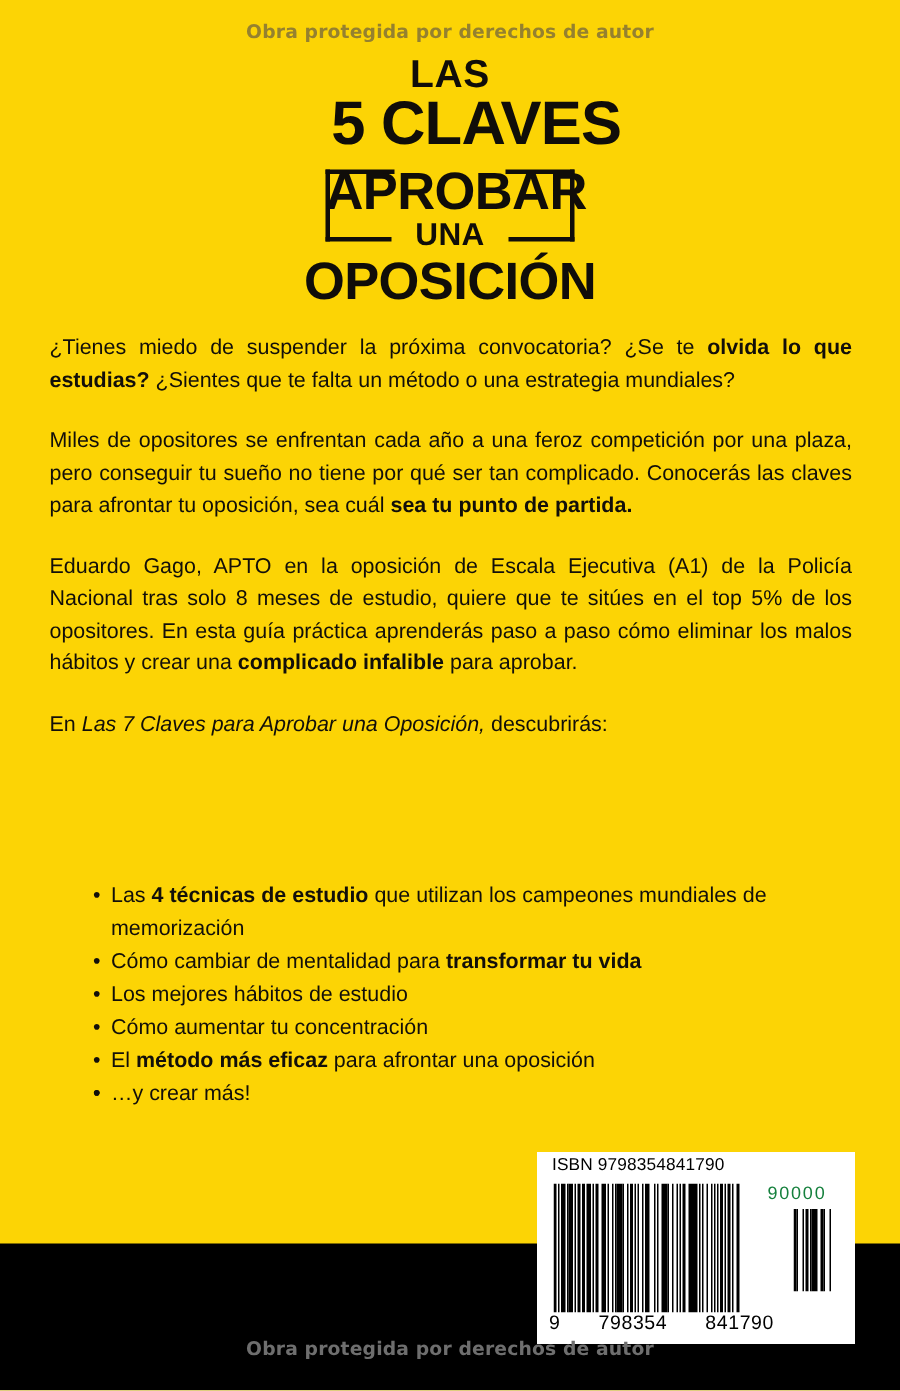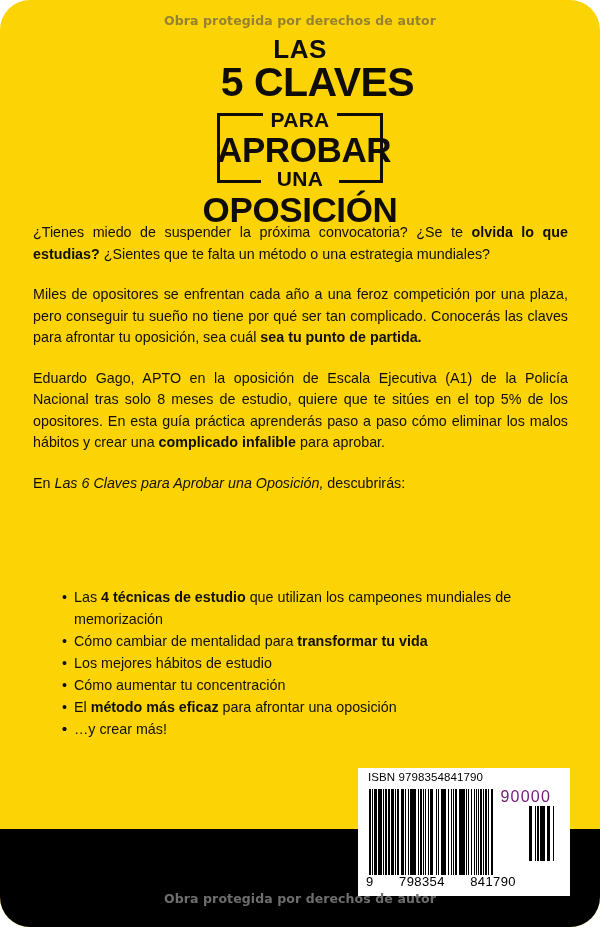--- a/index.html
+++ b/index.html
@@ -10,21 +10,20 @@
   body {
     font-family: "Liberation Sans", sans-serif;
   }
 
   .page {
     position: relative;
     width: 600px;
     height: 927px;
     background: #FCD405;
     overflow: hidden;
-    border-radius: 30px;
   }
 
   
   .watermark-top {
     position: absolute;
     top: 13px;
     left: 0;
     width: 600px;
     text-align: center;
     font-family: "DejaVu Sans", sans-serif;
@@ -195,22 +194,22 @@
     top: 3px;
     font-size: 11.5px;
     color: #000;
     letter-spacing: 0.1px;
     white-space: nowrap;
   }
   .addon-label {
     position: absolute;
     right: 19px;
     top: 20px;
-    font-size: 16px;
-    color: #701a75;
+    font-size: 12px;
+    color: #15803d;
     letter-spacing: 1.2px;
     white-space: nowrap;
   }
   .bars-main {
     position: absolute;
     left: 11px;
     top: 21px;
     width: 143px;
     height: 86px;
     overflow: hidden;
@@ -256,37 +255,36 @@
     <div class="t-cinco">5 CLAVES</div>
 
     <div class="framed">
       <div class="frame-line fl-top-l"></div>
       <div class="frame-line fl-top-r"></div>
       <div class="frame-line fl-bot-l"></div>
       <div class="frame-line fl-bot-r"></div>
       <div class="frame-line fl-left"></div>
       <div class="frame-line fl-right"></div>
 
-      <div class="t-para">PARA</div>
       <div class="t-aprobar">APROBAR</div>
       <div class="t-una">UNA</div>
     </div>
 
     <div class="t-oposicion">OPOSICIÓN</div>
   </div>
 
   <div class="body-copy">
     <p><span>¿Tienes miedo de suspender la próxima convocatoria? ¿Se te </span><b>olvida lo que estudias?</b><span> ¿Sientes que te falta un método o una estrategia mundiales?</span></p>
 
 
     <p><span>Miles de opositores se enfrentan cada año a una feroz competición por una plaza, pero conseguir tu sueño no tiene por qué ser tan complicado. Conocerás las claves para afrontar tu oposición, sea cuál </span><b>sea tu punto de partida.</b></p>
 
     <p><span>Eduardo Gago, APTO en la oposición de Escala Ejecutiva (A1) de la Policía Nacional tras solo 8 meses de estudio, quiere que te sitúes en el top 5% de los opositores. En esta guía práctica aprenderás paso a paso cómo eliminar los malos hábitos y crear una </span><b>complicado infalible</b><span> para aprobar.</span></p>
 
-    <p class="last-intro"><span>En </span><i>Las 6 Claves para Aprobar una Oposición,</i><span> descubrirás:</span></p>
+    <p class="last-intro"><span>En </span><i>Las 7 Claves para Aprobar una Oposición,</i><span> descubrirás:</span></p>
   </div>
 
   <div class="bullets">
     <ul id="bullet-list">
         <li><span class="dot">•</span><span>Las </span><b>4 técnicas de estudio</b><span> que utilizan los campeones mundiales de memorización</span></li>
         <li><span class="dot">•</span><span>Cómo cambiar de mentalidad para </span><b>transformar tu vida</b></li>
         <li><span class="dot">•</span><span>Los mejores hábitos de estudio</span></li>
         <li><span class="dot">•</span><span>Cómo aumentar tu concentración</span></li>
         <li><span class="dot">•</span><span>El </span><b>método más eficaz</b><span> para afrontar una oposición</span></li>
         <li><span class="dot">•</span></li>

